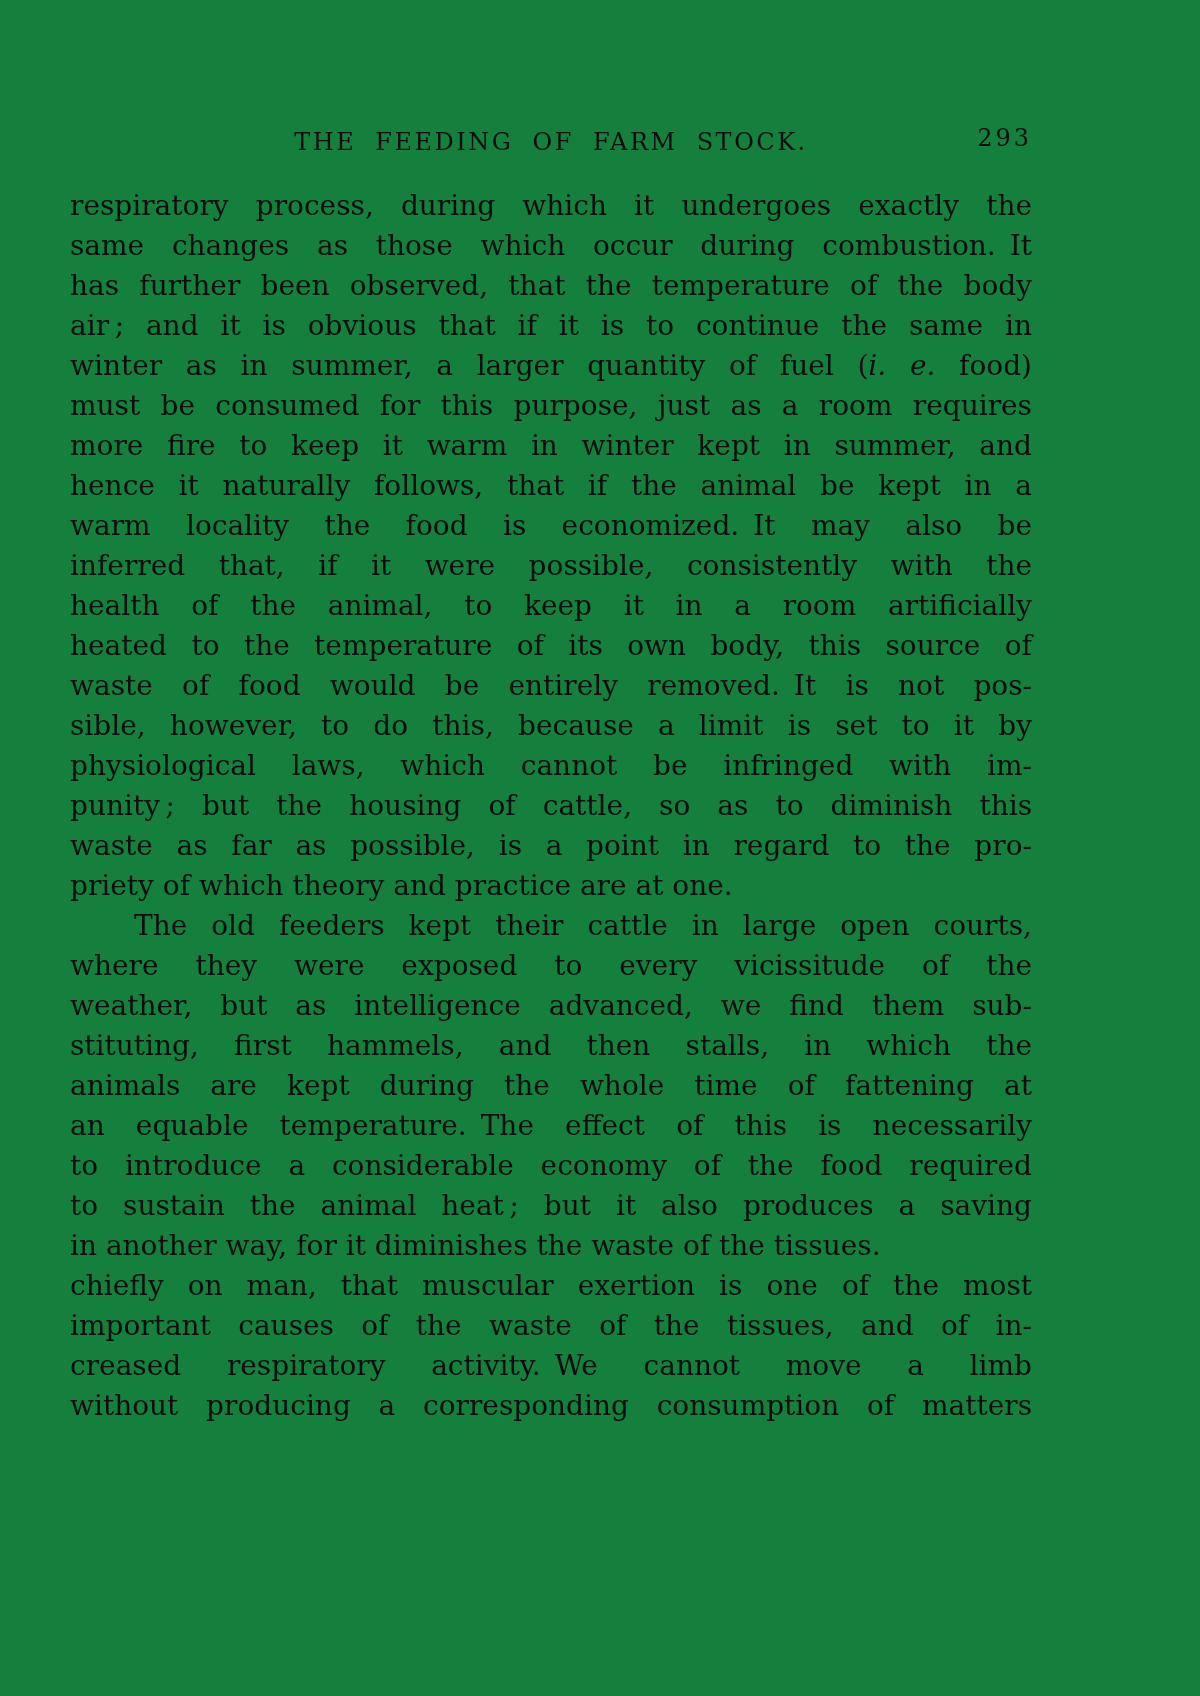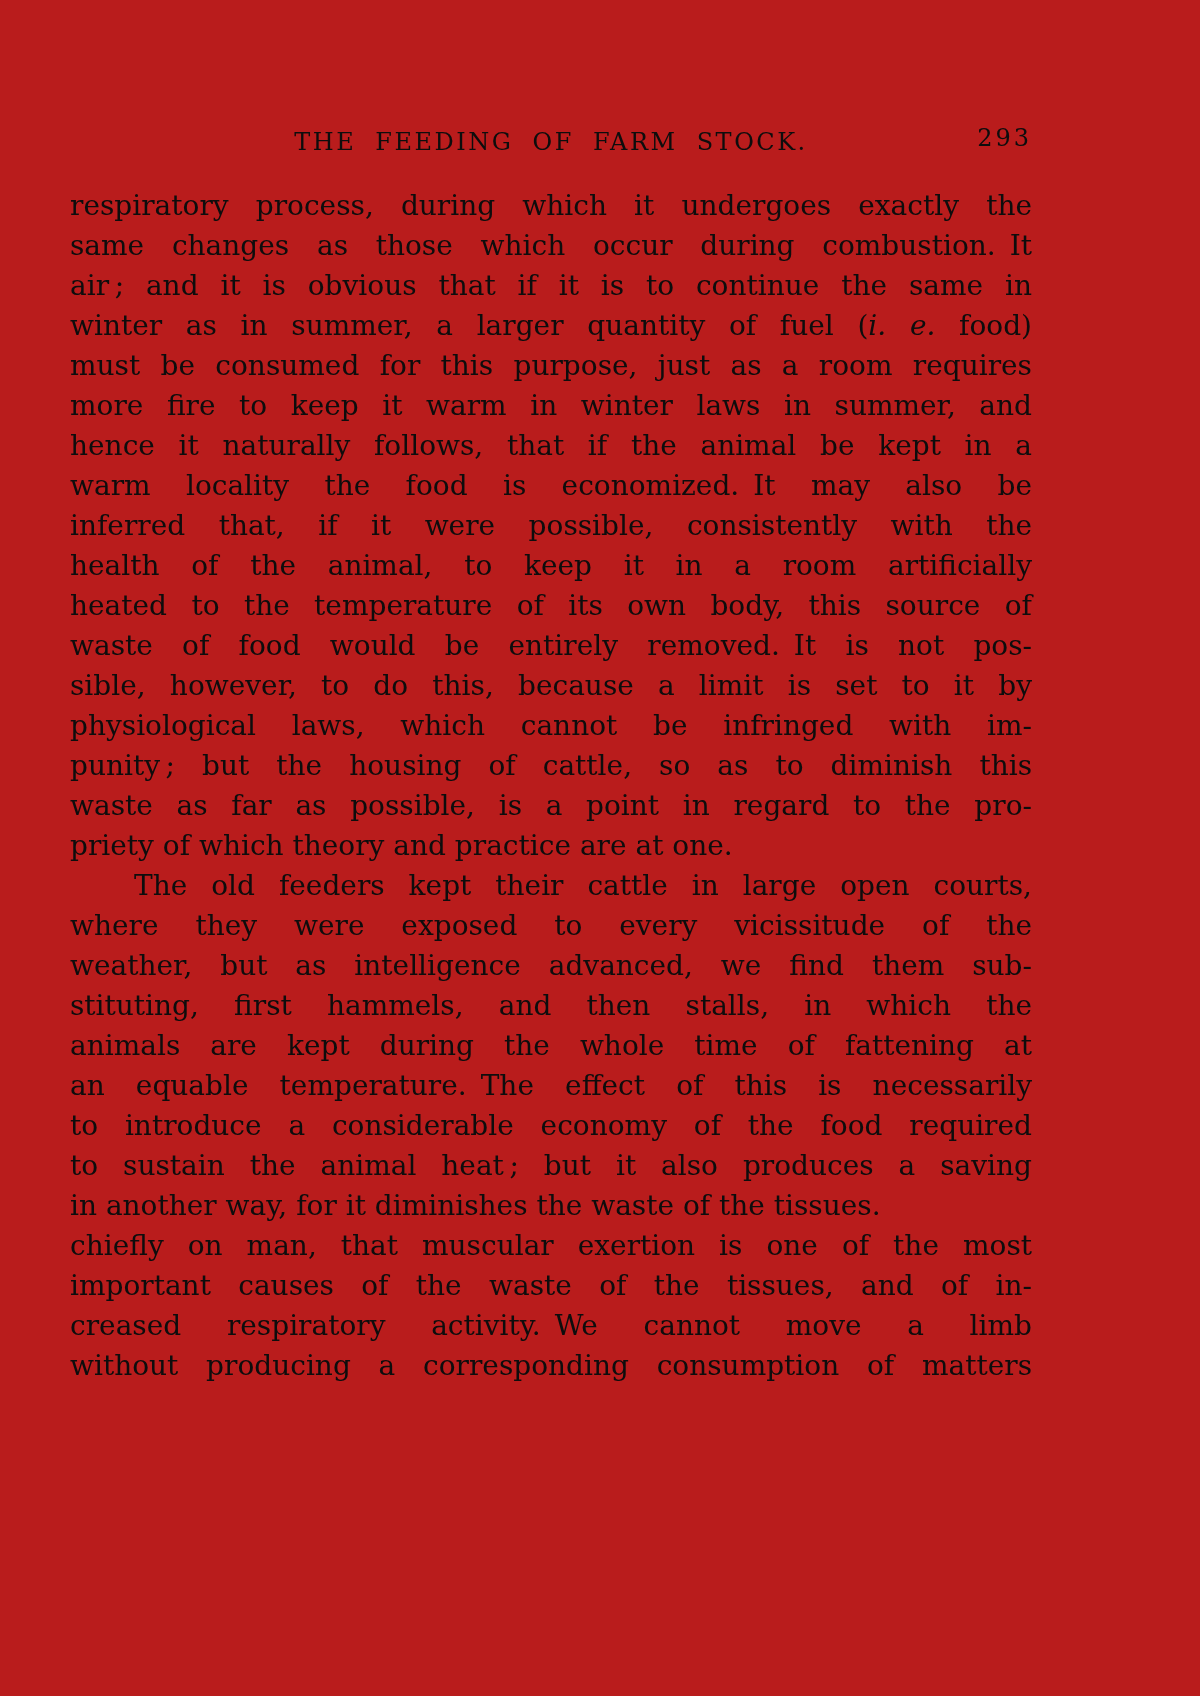--- a/index.html
+++ b/index.html
@@ -4,21 +4,21 @@
 <style>
   html, body {
     margin: 0;
     padding: 0;
     background: #ffffff;
   }
   .page {
     position: relative;
     width: 1200px;
     height: 1696px;
-    background: #b91c1c;
+    background: #15803d;
     color: #0d0d0d;
     font-family: "DejaVu Serif", serif;
     overflow: hidden;
   }
   .running-header {
     position: absolute;
     left: 70px;
     top: 118px;
     width: 962px;
     height: 44px;
@@ -70,24 +70,25 @@
   <div class="running-header">
     <div class="running-title">THE FEEDING OF FARM STOCK.</div>
     <div class="page-number">293</div>
   </div>
 
   <div class="textblock">
 
     <div class="para">
       <div class="line">respiratory process, during which it undergoes exactly the</div>
       <div class="line">same changes as those which occur during combustion. It</div>
+      <div class="line">has further been observed, that the temperature of the body</div>
       <div class="line">air ; and it is obvious that if it is to continue the same in</div>
       <div class="line"><span>winter as in summer, a larger quantity of fuel (</span><span class="it">i. e.</span><span> food)</span></div>
       <div class="line">must be consumed for this purpose, just as a room requires</div>
-      <div class="line">more fire to keep it warm in winter laws in summer, and</div>
+      <div class="line">more fire to keep it warm in winter kept in summer, and</div>
       <div class="line">hence it naturally follows, that if the animal be kept in a</div>
       <div class="line">warm locality the food is economized. It may also be</div>
       <div class="line">inferred that, if it were possible, consistently with the</div>
       <div class="line">health of the animal, to keep it in a room artificially</div>
       <div class="line">heated to the temperature of its own body, this source of</div>
       <div class="line">waste of food would be entirely removed. It is not pos-</div>
       <div class="line">sible, however, to do this, because a limit is set to it by</div>
       <div class="line">physiological laws, which cannot be infringed with im-</div>
       <div class="line">punity ; but the housing of cattle, so as to diminish this</div>
       <div class="line">waste as far as possible, is a point in regard to the pro-</div>

